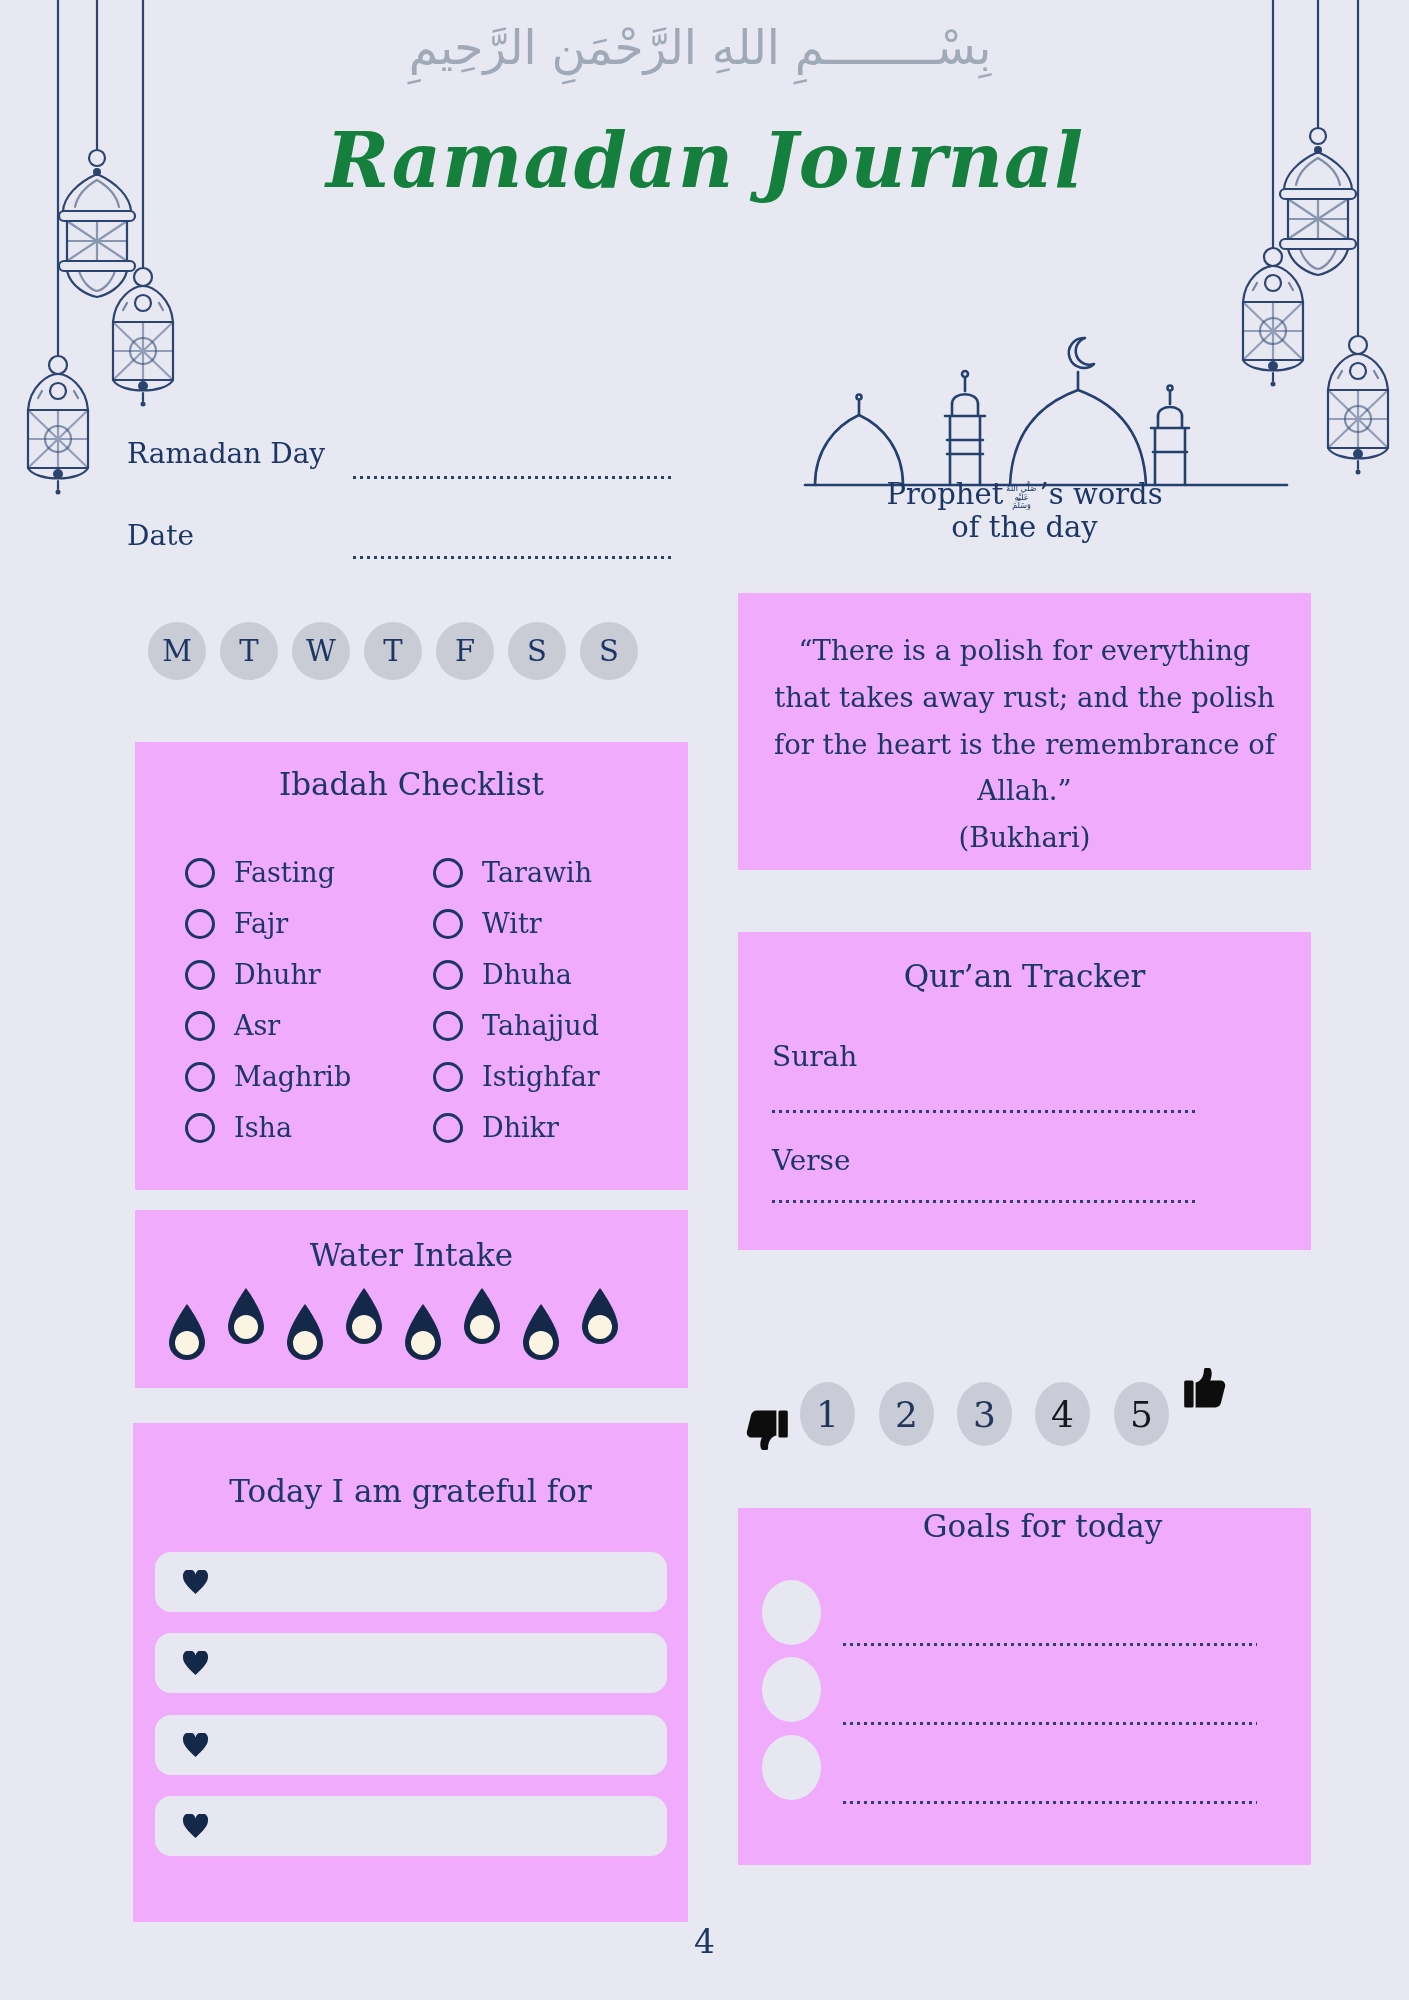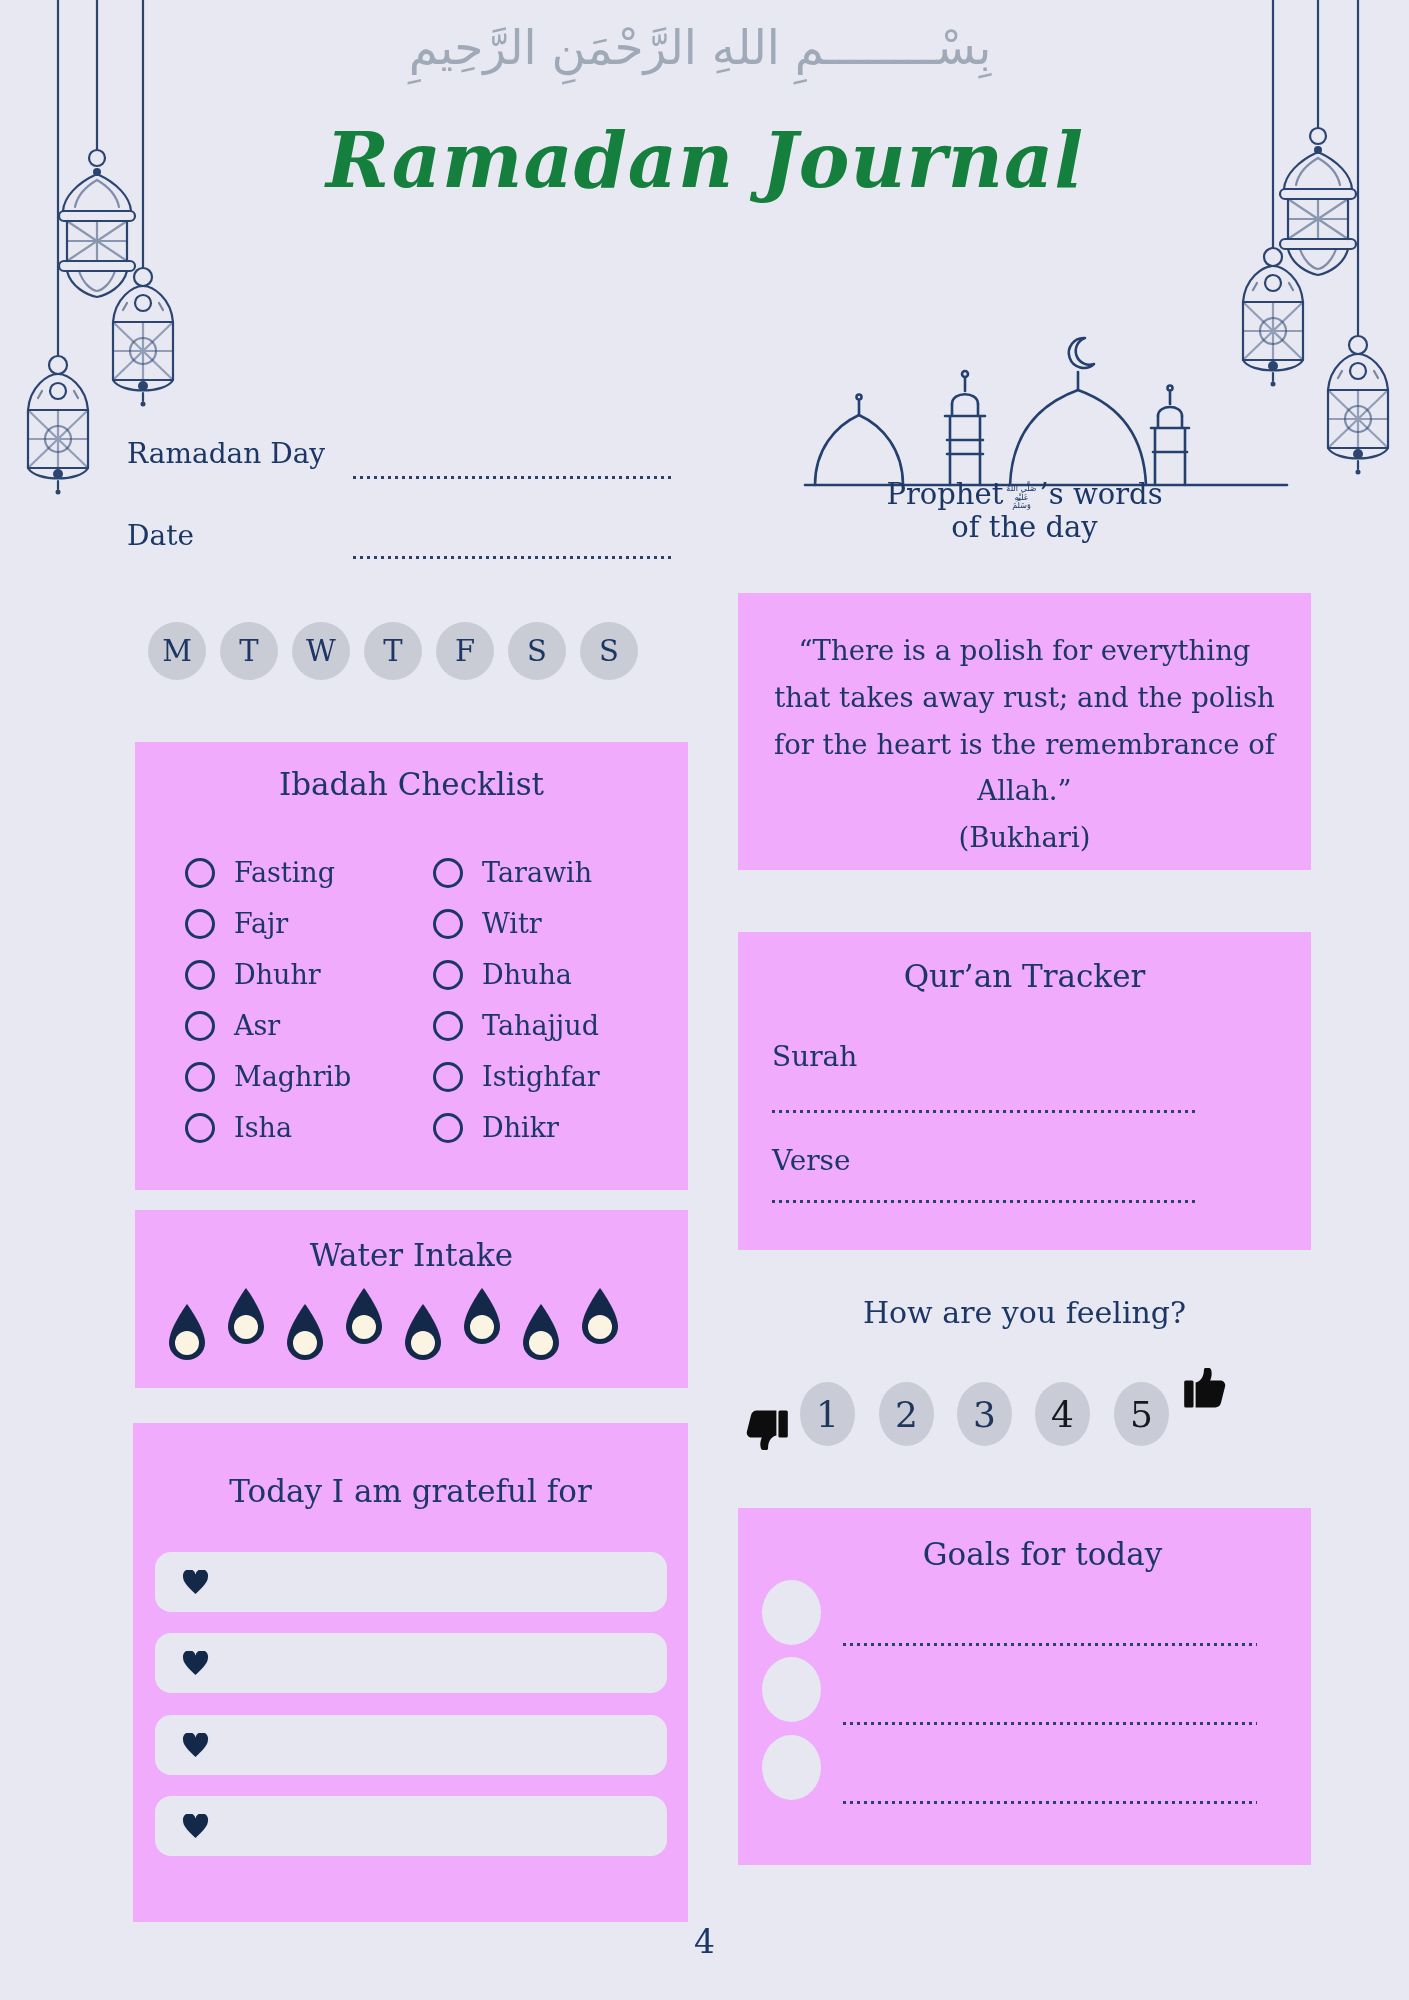--- a/index.html
+++ b/index.html
@@ -51,21 +51,21 @@
                display:flex;align-items:center;justify-content:center;font-size:36px;color:#21365b;top:4px;}
   .feel-circle:nth-of-type(4),.feel-circle:nth-of-type(5){color:#15191f;}
   .thumb{position:absolute;width:48px;height:54px;}
 
   .grateful{left:133px;top:1423px;width:555px;height:499px;}
   .grateful h2{padding-top:50px;}
   .g-row{position:absolute;left:22px;width:512px;height:60px;border-radius:16px;background:#e6e7f0;
          display:flex;align-items:center;padding-left:27px;box-sizing:border-box;}
 
   .goals{left:738px;top:1508px;width:573px;height:357px;}
-  .goals h2{padding-top:28px;margin-left:36px;}
+  .goals h2{margin-left:36px;}
   .goal-circle{position:absolute;left:24px;width:59px;height:65px;border-radius:50%;background:#e6e7f0;}
   .goal-line{position:absolute;left:105px;width:414px;}
 
   .prophet-heading{left:738px;top:478px;width:573px;text-align:center;font-size:29px;line-height:1.15;color:#1c3765;}
   .saw{display:inline-block;direction:rtl;font-family:"DejaVu Sans",sans-serif;font-size:8px;
        line-height:1.05;vertical-align:-4px;margin:0 3px;}
   .saw span{display:block;}
 
   .page-num{left:0;top:1922px;width:1409px;text-align:center;font-size:33px;}
 </style>
@@ -267,21 +267,20 @@
           <path d="M20,2 C20,2 38,26 38,41 A18,17 0 1,1 2,41 C2,26 20,2 20,2 Z" fill="#14294a"></path>
           <circle cx="20" cy="41" r="12" fill="#fbf4e2"></circle>
         </svg>
       <svg class="drop" viewBox="0 0 40 58">
           <path d="M20,2 C20,2 38,26 38,41 A18,17 0 1,1 2,41 C2,26 20,2 20,2 Z" fill="#14294a"></path>
           <circle cx="20" cy="41" r="12" fill="#fbf4e2"></circle>
         </svg>
     </div>
   </section>
 
-  <div class="abs feel-title">How are you feeling?</div>
   <div class="abs feel-row">
     <svg class="thumb" style="left:4px;top:18px" viewBox="0 0 46 52">
       <g transform="rotate(180 23 26)" fill="#0d0d0d">
         <rect x="2" y="12" width="9" height="26" rx="1.5"></rect>
         <path d="M13,38 V14 c5,-1 8,-6 8,-12 c0,-3.5 6,-3.5 7,0 c1,3.5 .3,7 -1,10 h10 c3,0 5.2,3 4.3,6 l-4,16 c-.7,2.4 -2.8,4 -5.3,4 z"></path>
       </g>
     </svg>
     <span class="feel-circle" style="left:62px">1</span>
     <span class="feel-circle" style="left:141px">2</span>
     <span class="feel-circle" style="left:219px">3</span>

